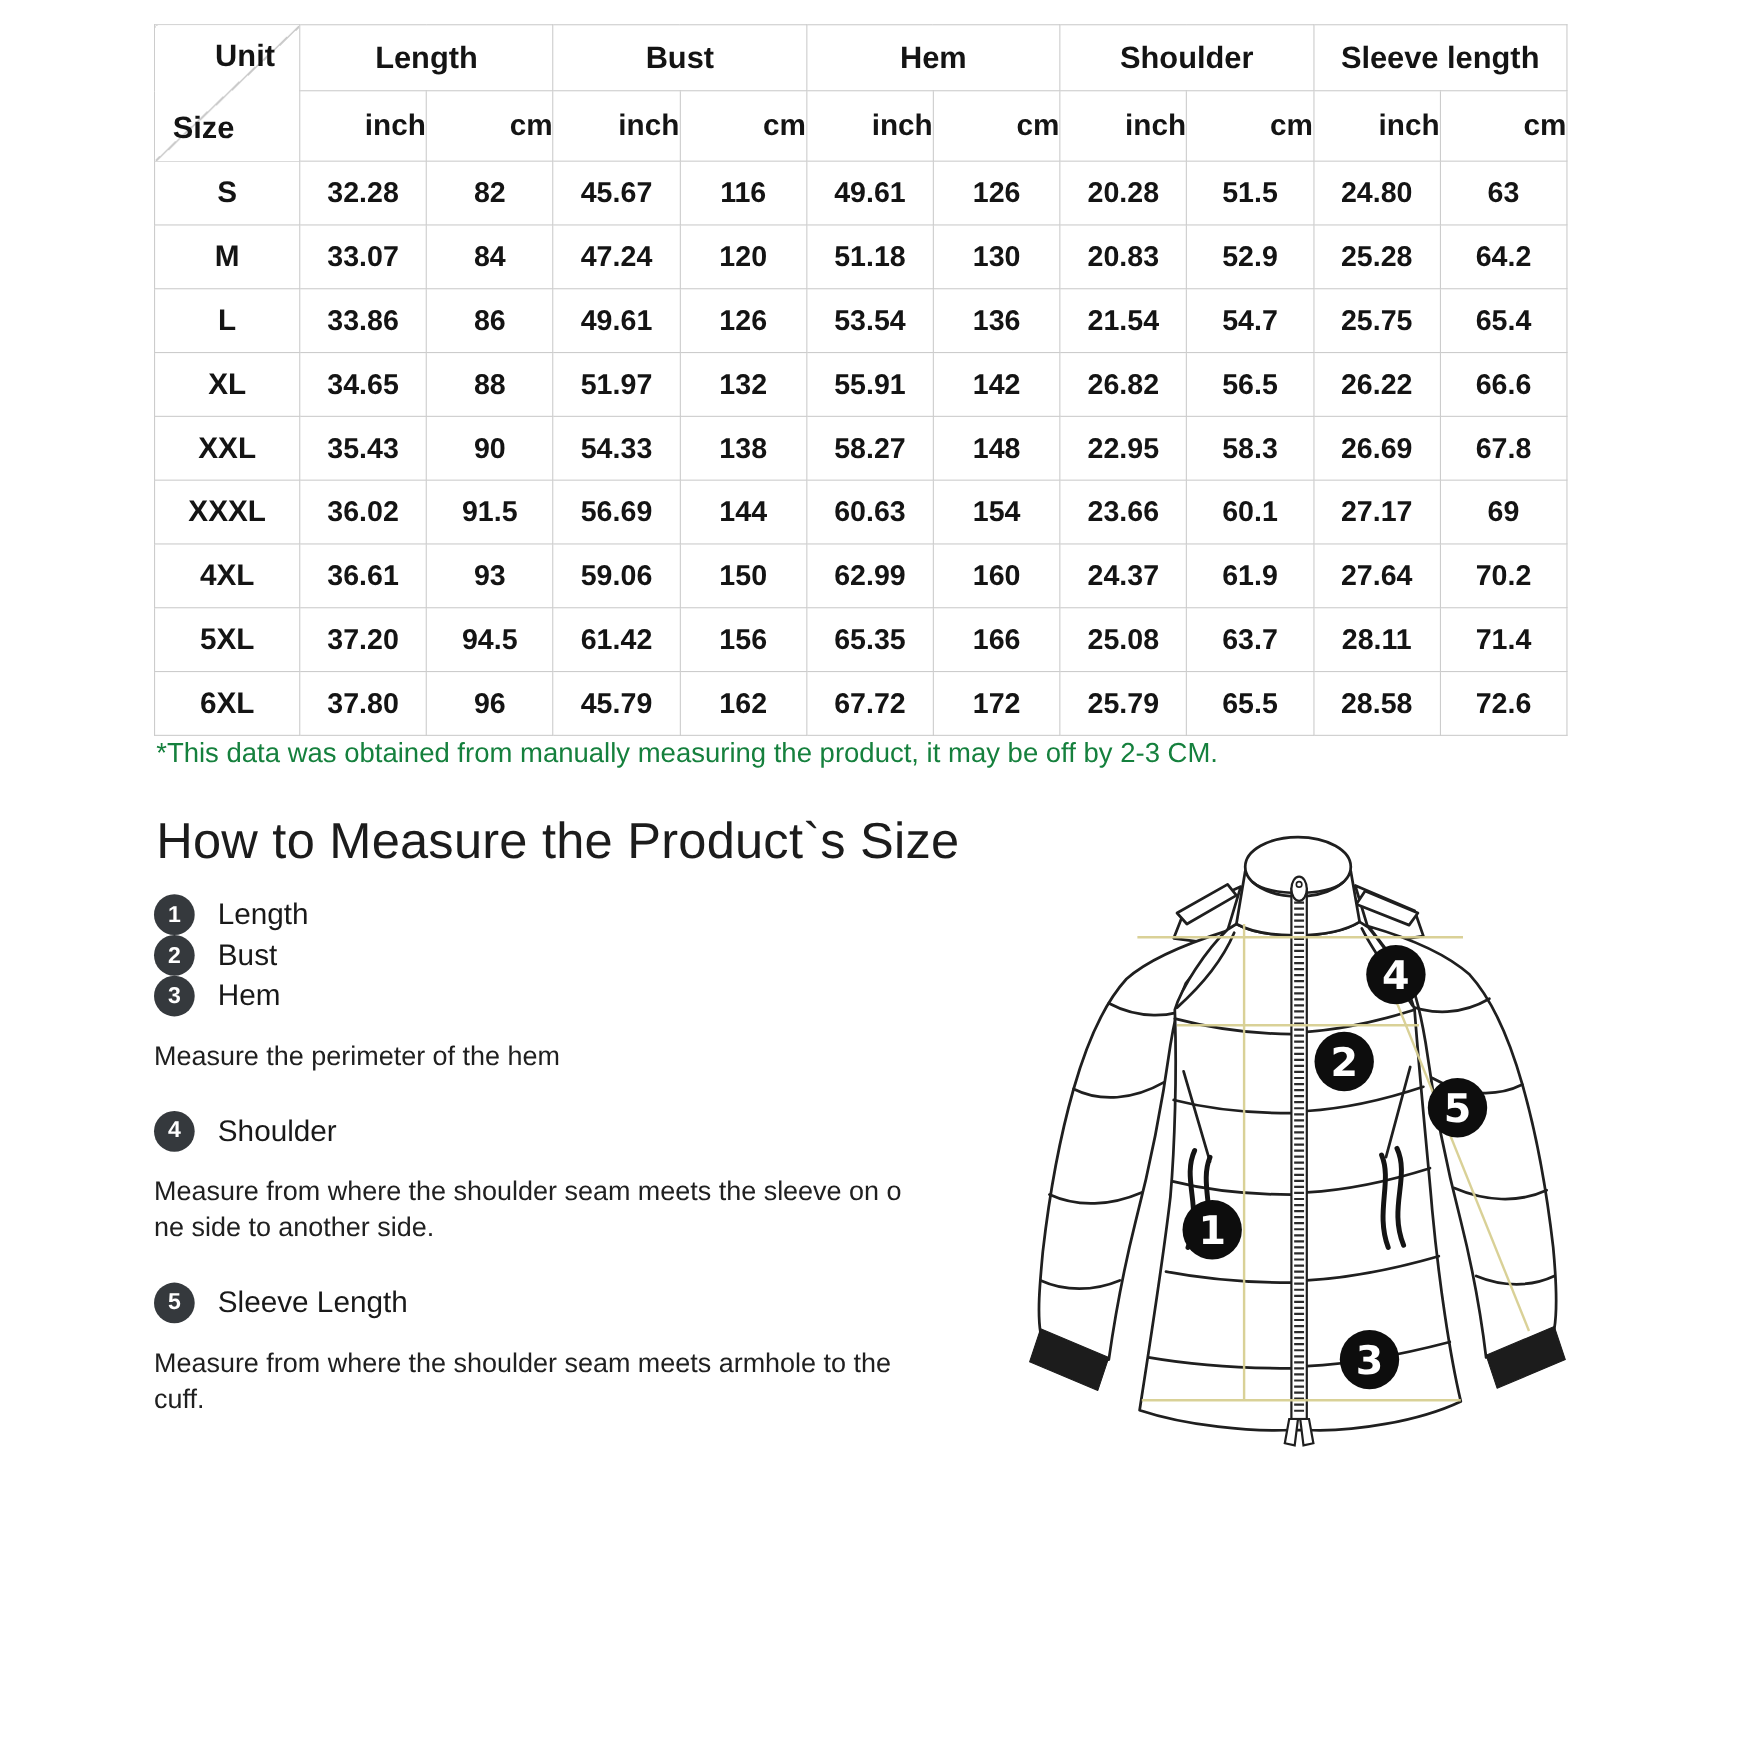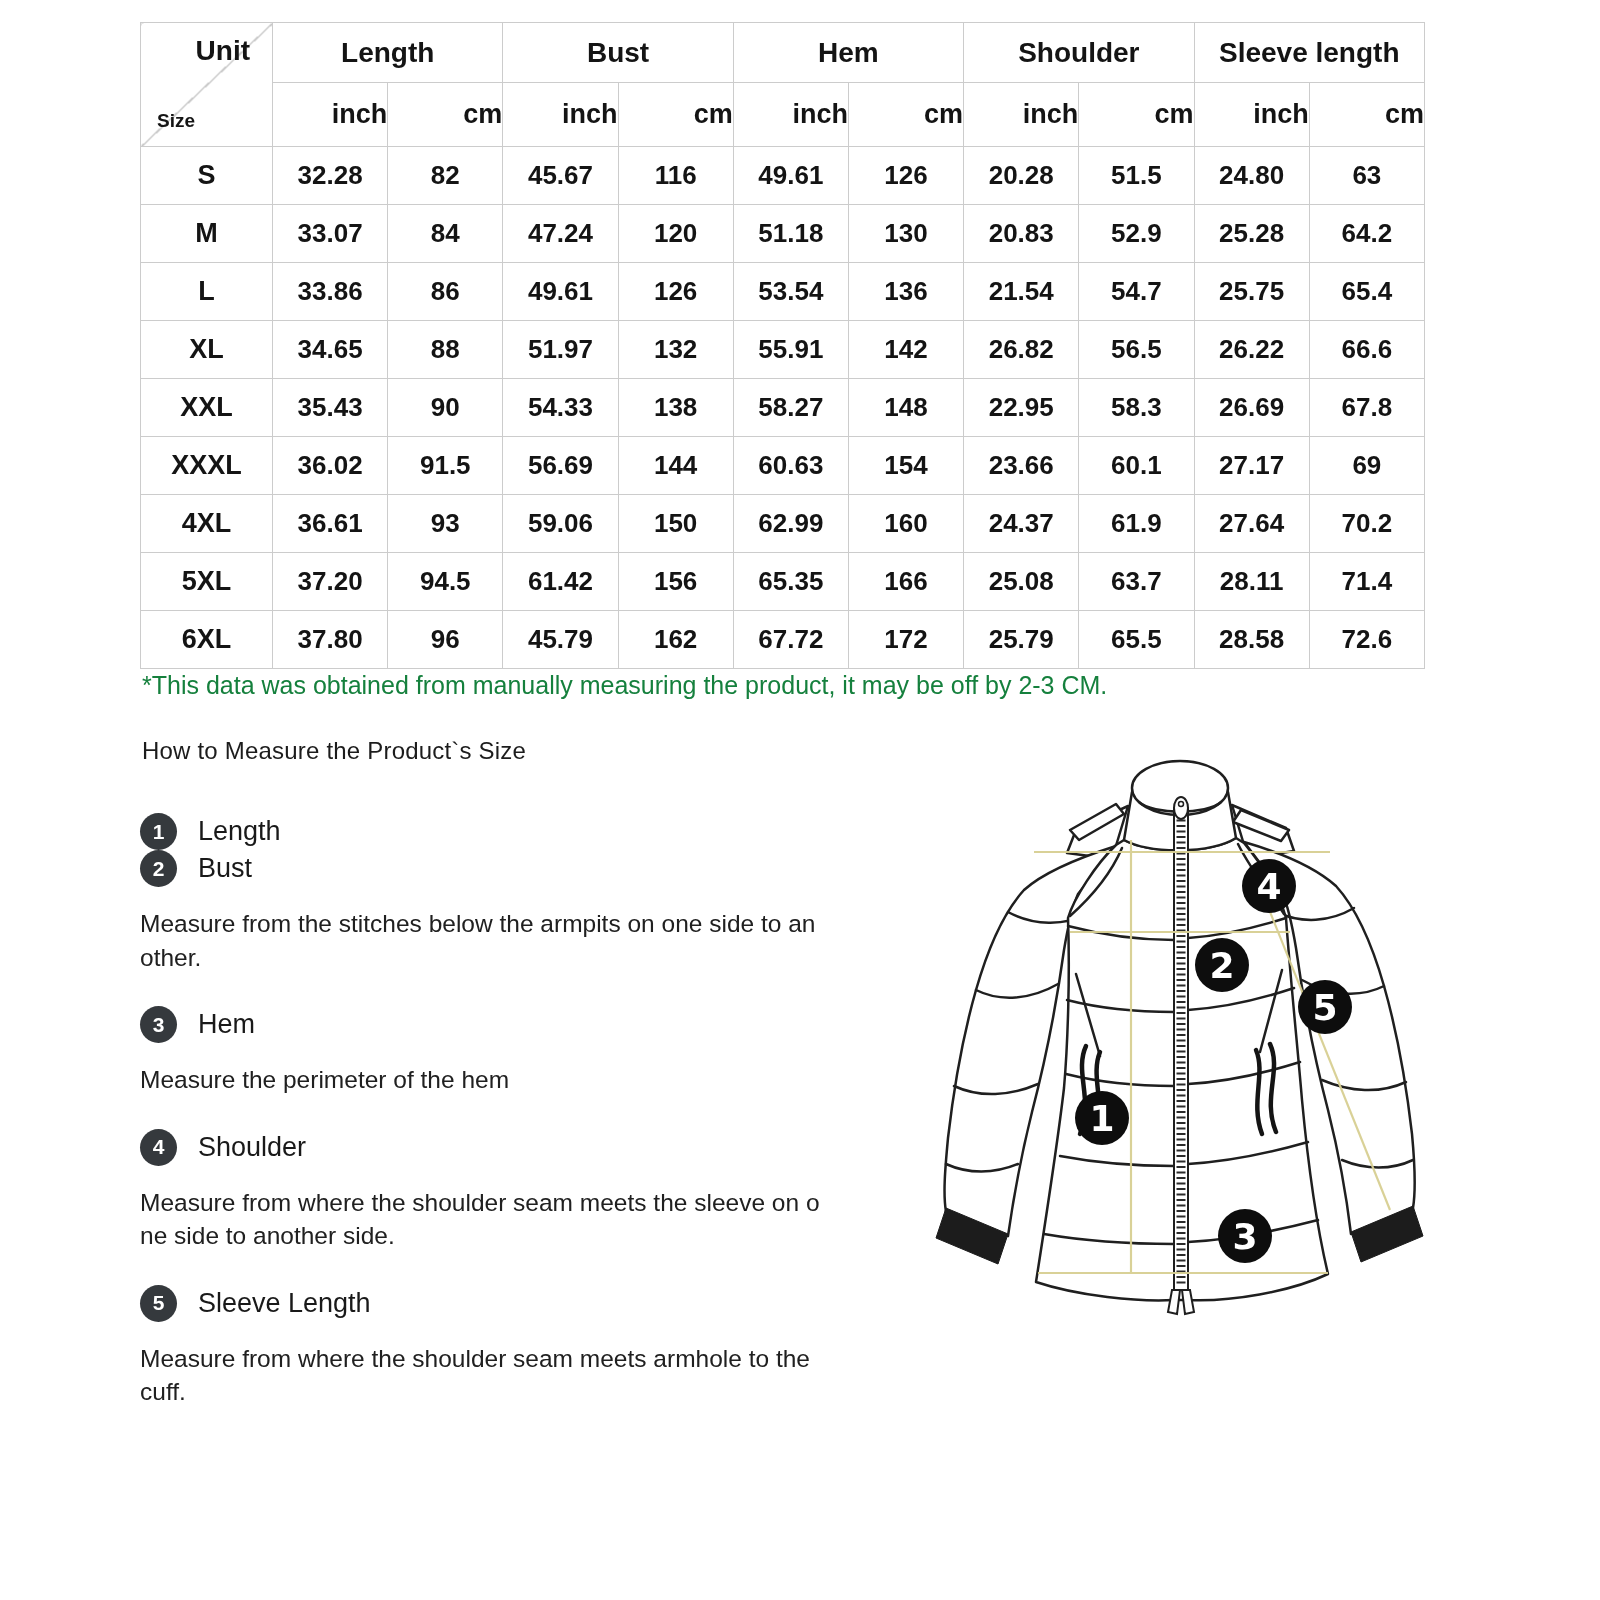--- a/index.html
+++ b/index.html
@@ -32,32 +32,32 @@
   table.size-table thead tr.hrow1 th { height: 59px; font-size: 28px; }
   table.size-table thead tr.hrow2 th { height: 63px; font-size: 27px; text-align: right; }
   table.size-table tbody th { height: 57px; font-size: 27px; }
   table.size-table tbody td { height: 57px; font-size: 26px; }
   th.corner {
     position: relative;
     background: linear-gradient(to bottom right,
       #ffffff 49.55%, #c9c9c9 49.55%, #c9c9c9 50.45%, #ffffff 50.45%) !important;
   }
   th.corner .unit-lab { position: absolute; top: 12px; right: 22px; font-size: 28px; }
-  th.corner .size-lab { position: absolute; bottom: 14px; left: 16px; font-size: 19px; }
+  th.corner .size-lab { position: absolute; bottom: 14px; left: 16px; font-size: 28px; }
 
   
   .note {
     position: absolute; left: 142px; top: 671px;
     font-size: 25px; color: #15803d; font-weight: normal;
   }
 
   
   .howto-title {
     position: absolute; left: 142px; top: 737px;
-    margin: 0; font-size: 24px; font-weight: 400; color: #1c1c1c;
+    margin: 0; font-size: 46px; font-weight: 400; color: #1c1c1c;
     letter-spacing: 0.2px;
   }
   .howto-list { position: absolute; left: 140px; top: 813px; width: 702px; }
   .item-head { display: flex; align-items: center; }
   .badge {
     width: 37px; height: 37px; border-radius: 50%;
     background: #35393d; color: #ffffff;
     font-size: 21px; font-weight: 600;
     display: flex; align-items: center; justify-content: center;
     flex: 0 0 37px;
@@ -247,22 +247,20 @@
         <div class="item-head">
           <div class="badge">1</div>
           <div class="item-label">Length</div>
         </div>
       </div>
       <div class="item">
         <div class="item-head">
           <div class="badge">2</div>
           <div class="item-label">Bust</div>
         </div>
-        <div class="item-desc">Measure from the stitches below the armpits on one side to an
-other.</div>
       </div>
       <div class="item">
         <div class="item-head">
           <div class="badge">3</div>
           <div class="item-label">Hem</div>
         </div>
         <div class="item-desc">Measure the perimeter of the hem</div>
       </div>
       <div class="item">
         <div class="item-head">

